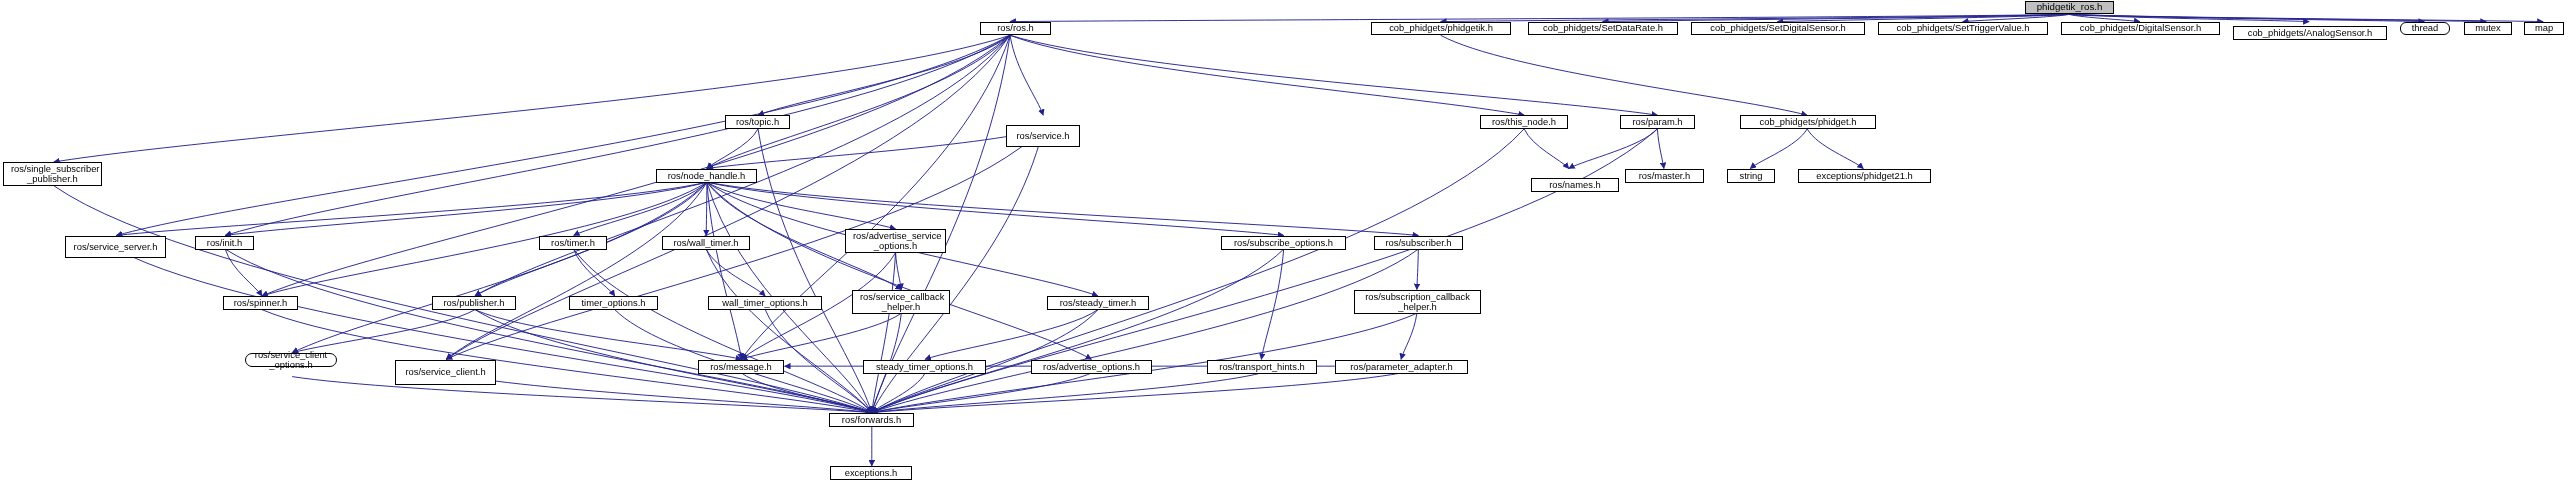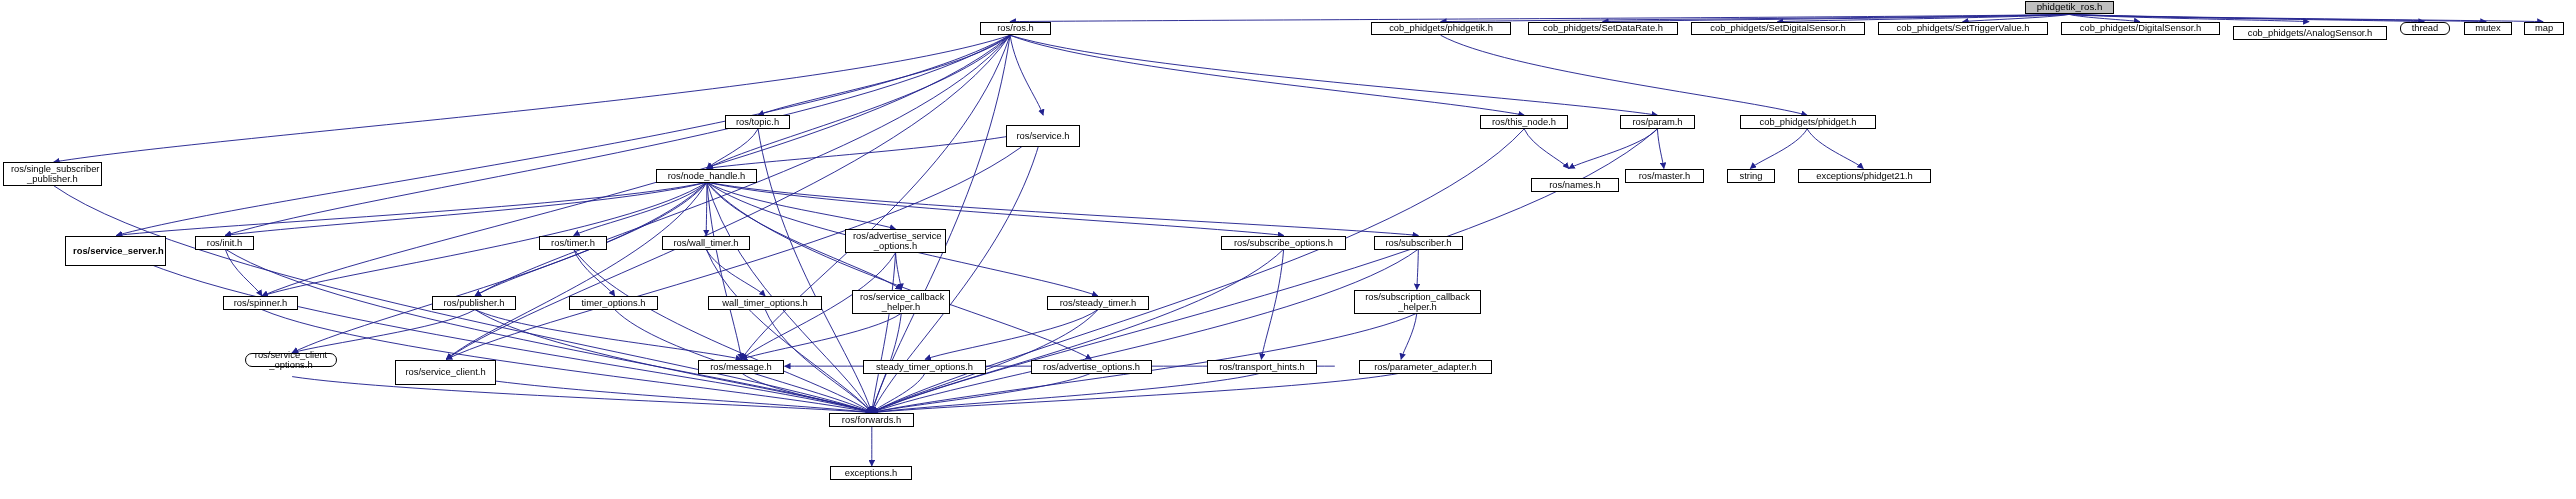--- a/index.html
+++ b/index.html
@@ -154,21 +154,21 @@
       <div class="node" style="left: 1480px; top: 115px; width: 88px; height: 13.7px;"><span class="lbl">ros/this_node.h</span></div>
       <div class="node" style="left: 1620px; top: 115px; width: 75px; height: 13.7px;"><span class="lbl">ros/param.h</span></div>
       <div class="node" style="left: 1740px; top: 115px; width: 136px; height: 13.7px;"><span class="lbl">cob_phidgets/phidget.h</span></div>
       <div class="node" style="left: 2.9px; top: 162px; width: 99px; height: 24px;"><span class="lbl">ros/single_subscriber
 _publisher.h</span></div>
       <div class="node" style="left: 656px; top: 169px; width: 101px; height: 13.7px;"><span class="lbl">ros/node_handle.h</span></div>
       <div class="node" style="left: 1531px; top: 169px; width: 88px; height: 13.7px; margin-top: 9px;"><span class="lbl">ros/names.h</span></div>
       <div class="node" style="left: 1625px; top: 169px; width: 79px; height: 13.7px;"><span class="lbl">ros/master.h</span></div>
       <div class="node" style="left: 1727px; top: 169px; width: 48px; height: 13.7px;"><span class="lbl">string</span></div>
       <div class="node" style="left: 1798px; top: 169px; width: 133px; height: 13.7px;"><span class="lbl">exceptions/phidget21.h</span></div>
-      <div class="node" style="left: 65px; top: 236px; width: 101px; height: 30px; font-weight: bold;"><span class="lbl">ros/service_server.h</span></div>
+      <div class="node" style="left: 65px; top: 236px; width: 101px; height: 22px;"><span class="lbl">ros/service_server.h</span></div>
       <div class="node" style="left: 195px; top: 236px; width: 59px; height: 13.7px;"><span class="lbl">ros/init.h</span></div>
       <div class="node" style="left: 539px; top: 236px; width: 68px; height: 13.7px;"><span class="lbl">ros/timer.h</span></div>
       <div class="node" style="left: 662px; top: 236px; width: 88px; height: 13.7px;"><span class="lbl">ros/wall_timer.h</span></div>
       <div class="node" style="left: 845px; top: 229px; width: 101px; height: 24px;"><span class="lbl">ros/advertise_service
 _options.h</span></div>
       <div class="node" style="left: 1221px; top: 236px; width: 125px; height: 13.7px;"><span class="lbl">ros/subscribe_options.h</span></div>
       <div class="node" style="left: 1374px; top: 236px; width: 89px; height: 13.7px;"><span class="lbl">ros/subscriber.h</span></div>
       <div class="node" style="left: 223px; top: 296px; width: 75px; height: 13.7px;"><span class="lbl">ros/spinner.h</span></div>
       <div class="node" style="left: 432px; top: 296px; width: 84px; height: 13.7px;"><span class="lbl">ros/publisher.h</span></div>
       <div class="node" style="left: 569px; top: 296px; width: 89px; height: 13.7px;"><span class="lbl">timer_options.h</span></div>
@@ -178,18 +178,18 @@
       <div class="node" style="left: 1047px; top: 296px; width: 102px; height: 13.7px;"><span class="lbl">ros/steady_timer.h</span></div>
       <div class="node" style="left: 1354px; top: 290px; width: 127px; height: 24px;"><span class="lbl">ros/subscription_callback
 _helper.h</span></div>
       <div class="node" style="left: 245px; top: 353px; width: 92px; height: 14px; border-radius: 9px;"><span class="lbl">ros/service_client
 _options.h</span></div>
       <div class="node" style="left: 395px; top: 360px; width: 101px; height: 25px;"><span class="lbl">ros/service_client.h</span></div>
       <div class="node" style="left: 698px; top: 360px; width: 86px; height: 13.7px;"><span class="lbl">ros/message.h</span></div>
       <div class="node" style="left: 863px; top: 360px; width: 123px; height: 13.7px;"><span class="lbl">steady_timer_options.h</span></div>
       <div class="node" style="left: 1031px; top: 360px; width: 121px; height: 13.7px;"><span class="lbl">ros/advertise_options.h</span></div>
       <div class="node" style="left: 1207px; top: 360px; width: 110px; height: 13.7px;"><span class="lbl">ros/transport_hints.h</span></div>
-      <div class="node" style="left: 1335px; top: 360px; width: 133px; height: 13.7px; margin-left: 24px;"><span class="lbl">ros/parameter_adapter.h</span></div>
+      <div class="node" style="left: 1335px; top: 360px; width: 133px; height: 13.7px;"><span class="lbl">ros/parameter_adapter.h</span></div>
       <div class="node" style="left: 829px; top: 413px; width: 85px; height: 13.7px;"><span class="lbl">ros/forwards.h</span></div>
       <div class="node" style="left: 830px; top: 466px; width: 82px; height: 13.7px;"><span class="lbl">exceptions.h</span></div>
     </div>
 </div>
 
 
 </body></html>

